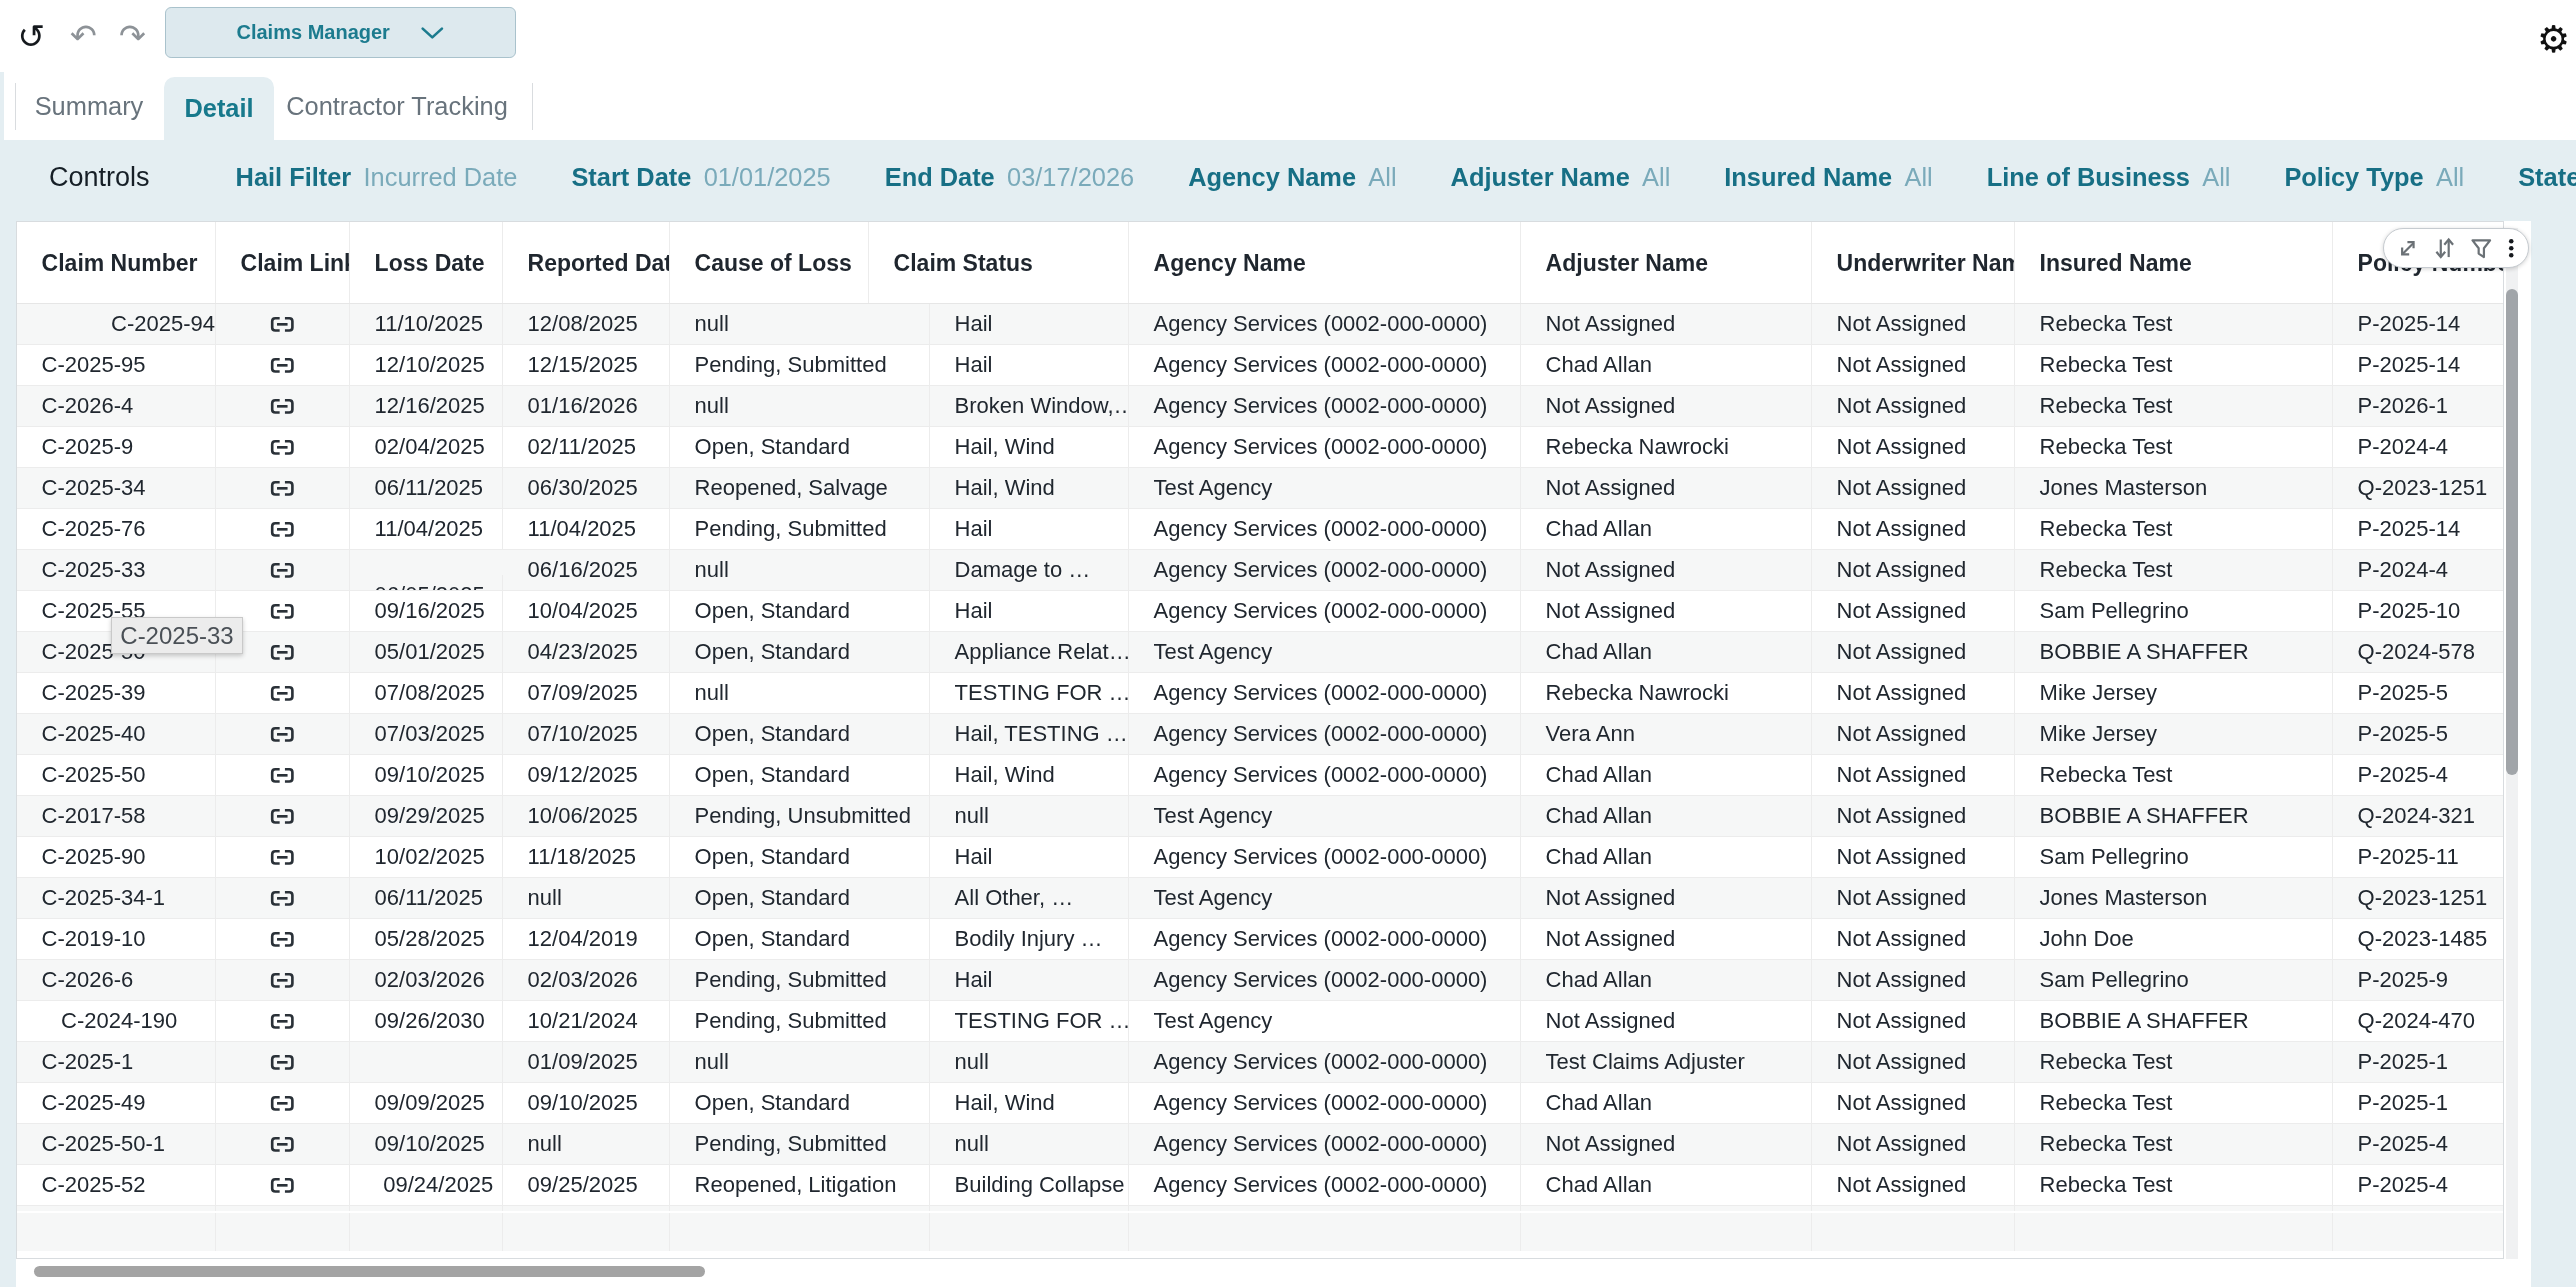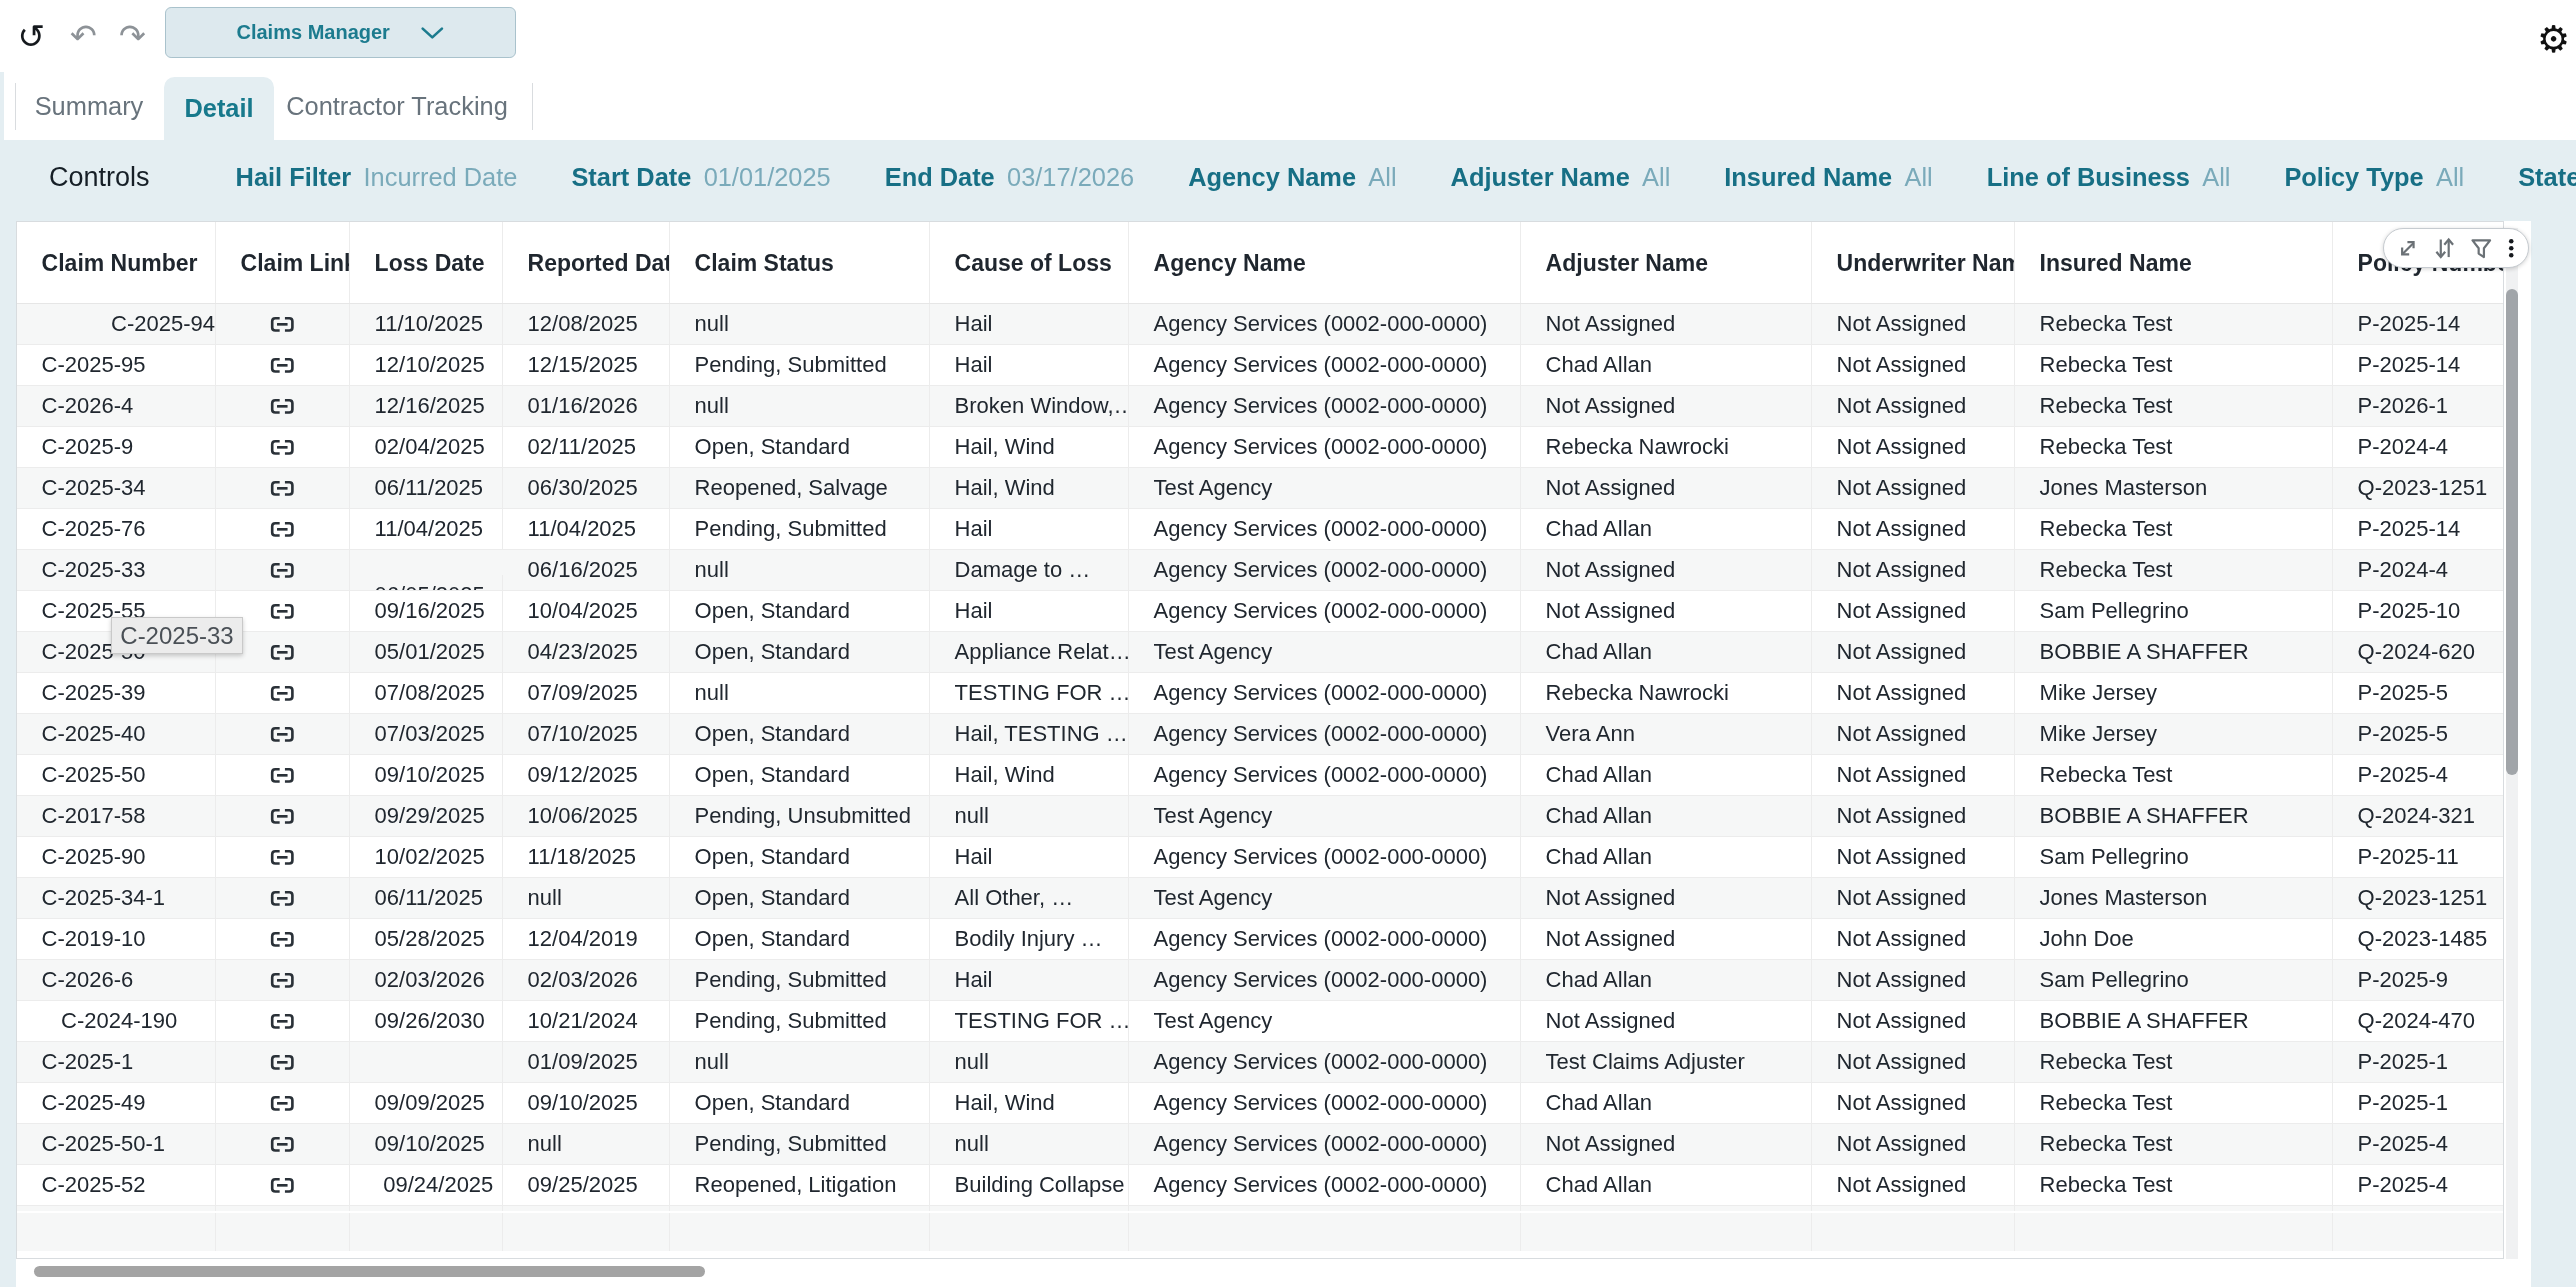--- a/index.html
+++ b/index.html
@@ -134,22 +134,22 @@
   </div>
 </div>
 
 <div class="card">
   <div class="grid">
     <div class="hrow" id="header-row">
         <div class="hcell" style="width: 199px;">Claim Number</div>
         <div class="hcell" style="width: 134px;">Claim Link</div>
         <div class="hcell" style="width: 153px;">Loss Date</div>
         <div class="hcell" style="width: 167px;">Reported Date</div>
+        <div class="hcell" style="width: 199px;">Cause of Loss</div>
         <div class="hcell" style="width: 260px;">Claim Status</div>
-        <div class="hcell" style="width: 199px;">Cause of Loss</div>
         <div class="hcell" style="width: 392px;">Agency Name</div>
         <div class="hcell" style="width: 291px;">Adjuster Name</div>
         <div class="hcell" style="width: 203px;">Underwriter Name</div>
         <div class="hcell" style="width: 318px;">Insured Name</div>
         <div class="hcell" style="width: 174px;">Policy Number</div>
       </div>
     <div id="body-rows">
         <div class="trow alt">
           <div class="tcell" style="width: 199px; text-align: right;">C-2025-94</div>
           <div class="tcell linkcell" style="width: 134px;">
@@ -312,21 +312,21 @@
             </svg>
           </div>
           <div class="tcell" style="width: 153px;">05/01/2025</div>
           <div class="tcell" style="width: 167px;">04/23/2025</div>
           <div class="tcell" style="width: 260px;">Open, Standard</div>
           <div class="tcell" style="width: 199px;">Appliance Relat…</div>
           <div class="tcell" style="width: 392px;">Test Agency</div>
           <div class="tcell" style="width: 291px;">Chad Allan</div>
           <div class="tcell" style="width: 203px;">Not Assigned</div>
           <div class="tcell" style="width: 318px;">BOBBIE A SHAFFER</div>
-          <div class="tcell" style="width: 174px;">Q-2024-620</div>
+          <div class="tcell" style="width: 174px;">Q-2024-578</div>
         </div>
         <div class="trow">
           <div class="tcell" style="width: 199px;">C-2025-39</div>
           <div class="tcell linkcell" style="width: 134px;">
             <svg width="24.6" height="16.7" viewBox="0 0 28 19">
               <path d="M11,2.5 H6 Q2.5,2.5 2.5,6 V13 Q2.5,16.5 6,16.5 H11" fill="none" stroke="#2a3138" stroke-width="3"></path>
               <path d="M17,2.5 H22 Q25.5,2.5 25.5,6 V13 Q25.5,16.5 22,16.5 H17" fill="none" stroke="#2a3138" stroke-width="3"></path>
               <line x1="8" y1="9.5" x2="20" y2="9.5" stroke="#2a3138" stroke-width="3"></line>
             </svg>
           </div>

